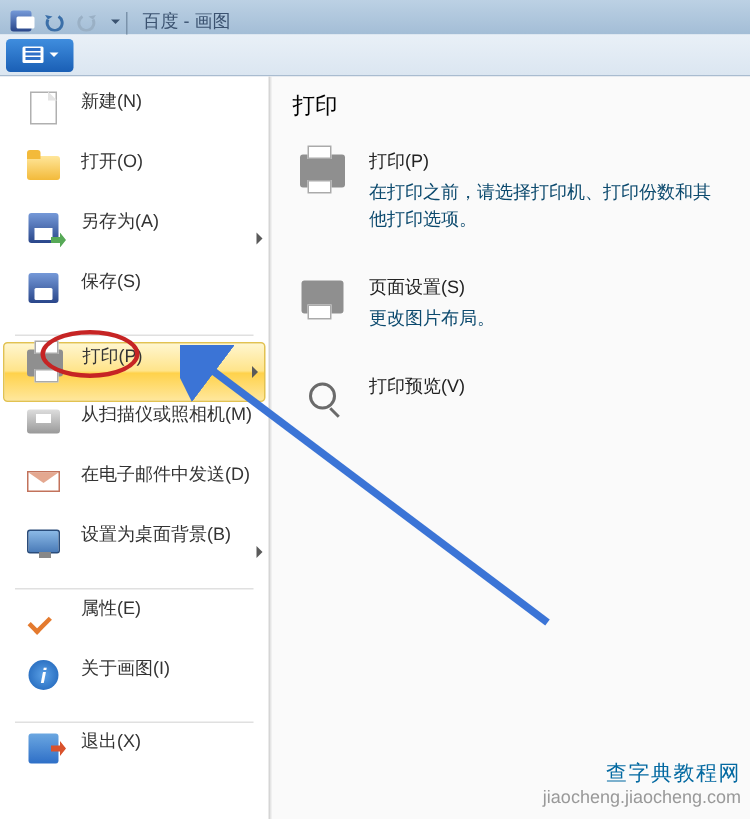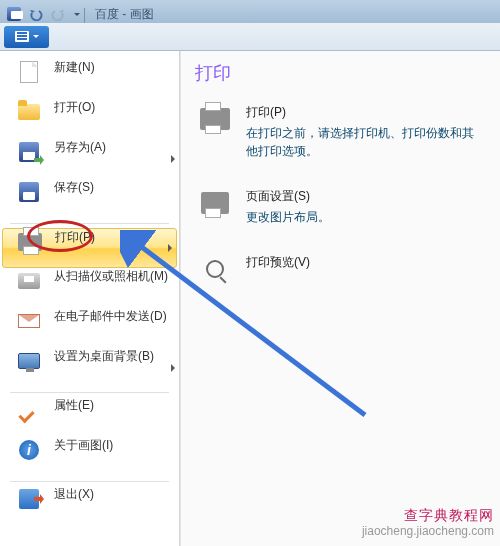--- a/index.html
+++ b/index.html
@@ -56,34 +56,34 @@
 .i-info { width:20px; height:20px; border-radius:50%; background:radial-gradient(#5aa0e6,#1a5fb5); color:#fff; display:flex; align-items:center; justify-content:center; font-weight:bold; font-style:italic; font-size:14px; }
 .i-exit { width:20px; height:20px; background:linear-gradient(#6ba7e1,#2e6fc7); position:relative; border-radius:2px; }
 .i-exit::after { content:''; position:absolute; right:-5px; top:5px; width:10px; height:10px; background:#d9522c; clip-path:polygon(0 30%,60% 30%,60% 0,100% 50%,60% 100%,60% 70%,0 70%); }
 .i-page-setup { width:22px; height:18px; background:#8f8f8f; border-radius:2px; position:relative; }
 .i-page-setup::after { content:''; position:absolute; bottom:-4px; left:4px; width:14px; height:8px; background:#fff; border:1px solid #aaa; }
 .i-zoom { width:18px; height:18px; border:2px solid #6a6a6a; border-radius:50%; position:relative; }
 .i-zoom::after { content:''; position:absolute; right:-5px; bottom:-5px; width:8px; height:2px; background:#6a6a6a; transform:rotate(45deg); }
 
 
 .right-col { flex:1; background:#fafafa; border-left:1px solid #e5e5e5; padding:10px 14px; }
-.panel-title { color:#8b5cf6; font-size:18px; margin-bottom:16px; }
+.panel-title { color:#000000; font-size:15px; margin-bottom:16px; }
 .panel-item { display:flex; align-items:flex-start; gap:14px; margin-bottom:22px; padding:3px; cursor:default; }
 .panel-item .pic { width:34px; height:30px; display:flex; align-items:center; justify-content:center; flex-shrink:0; }
 .panel-item .txt .head { font-weight:normal; color:#222; margin-bottom:3px; }
 .panel-item .txt .desc { color:#0c4a6e; line-height:1.5; }
 
 
 .red-circle { position:absolute; left:27px; top:220px; width:66px; height:32px; border:3px solid #c62424; border-radius:50%; pointer-events:none; }
 
 .arrow { position:absolute; left:120px; top:230px; width:250px; height:190px; pointer-events:none; }
 
 
 .watermark { position:absolute; right:6px; bottom:6px; font-size:11px; color:#999; text-align:right; line-height:1.3; }
-.watermark .big { font-size:14px; color:#be185d; letter-spacing:1px; }
+.watermark .big { font-size:14px; color:#0369a1; letter-spacing:1px; }
 </style>
 </head>
 <body>
 
 <div class="titlebar">
   <div class="qat">
     <div class="qat-btn">
         <div class="i-save" style="width:14px;height:14px;"></div>
       </div>
     <div class="qat-btn">

